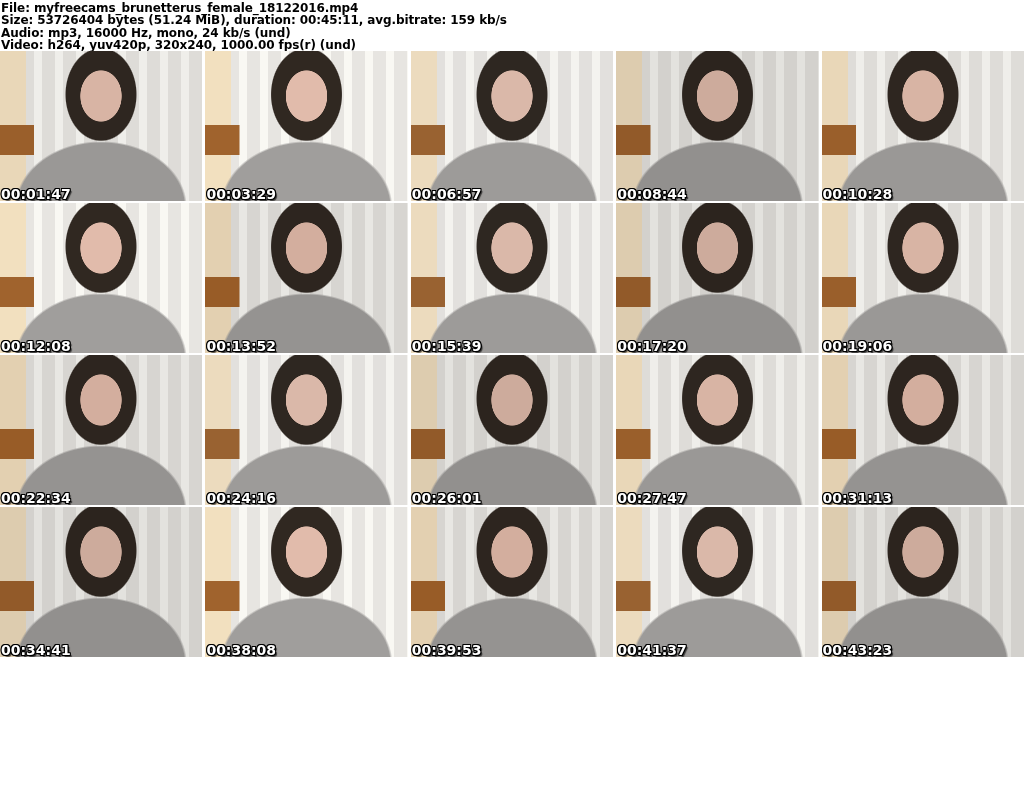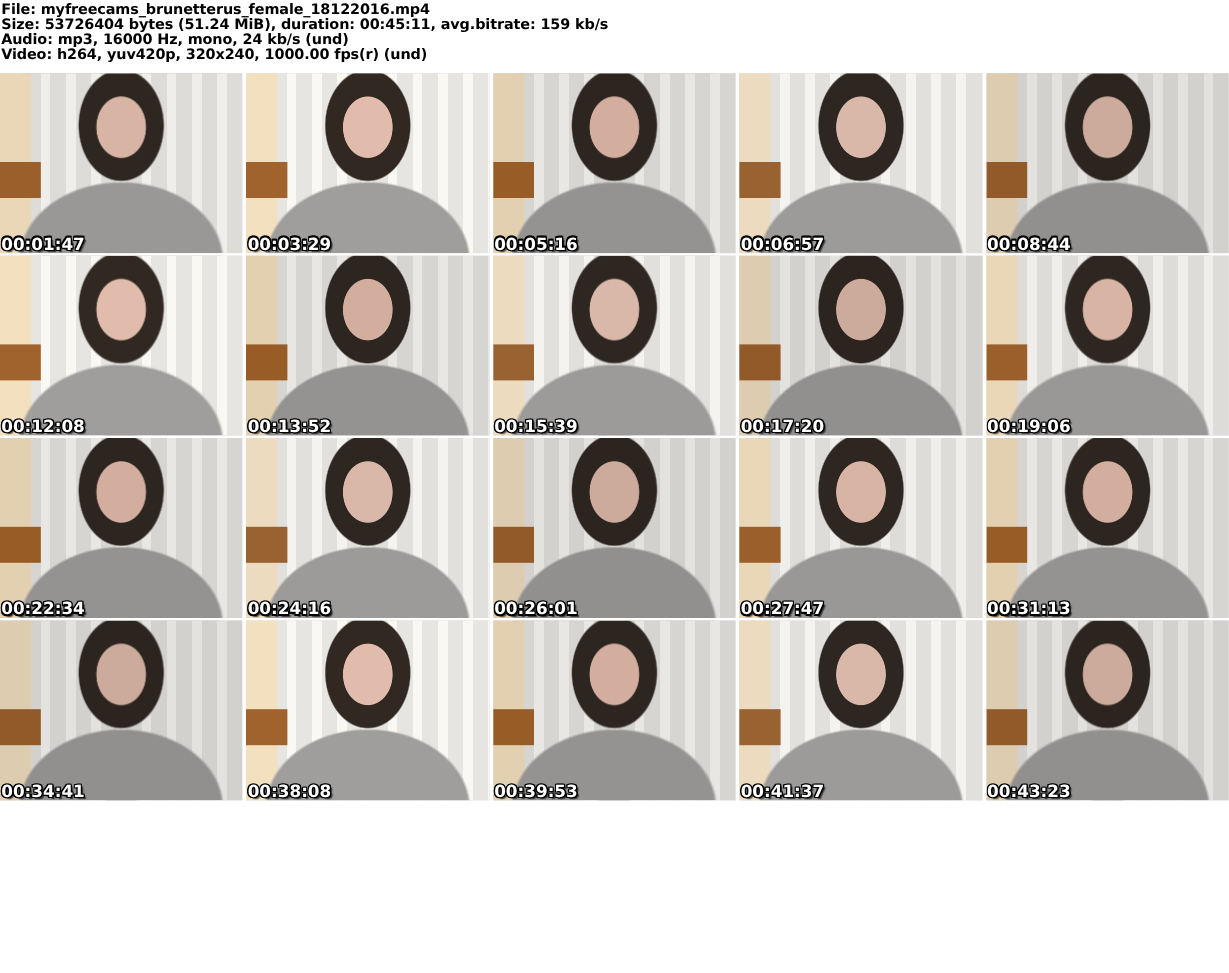--- a/index.html
+++ b/index.html
@@ -3,21 +3,21 @@
 <meta charset="utf-8">
 <style>
   html,body{margin:0;padding:0;}
   body{
     width:1024px;height:811px;overflow:hidden;
     background:var(--page_bg,#fff);
     font-family:"DejaVu Sans","Liberation Sans",sans-serif;
   }
   
   .file-info{
-    box-sizing:border-box;height:61px;padding:2px 0 0 1px;
+    box-sizing:border-box;height:51px;padding:2px 0 0 1px;
     background:var(--page_bg,#fff);color:var(--header_text,#000);
     font-weight:bold;font-size:12px;line-height:12.3px;letter-spacing:-0.1px;
     white-space:nowrap;
   }
   
   .grid{
     box-sizing:border-box;width:1024px;height:760px;
     display:grid;grid-template-columns:repeat(5,1fr);
     grid-auto-rows:150px;column-gap:3px;row-gap:2px;
     padding-bottom:12px;background:var(--page_bg,#fff);
@@ -66,35 +66,35 @@
   <figure class="thumb v0">
     <div class="scene"></div>
     <figcaption class="ts">00:01:47</figcaption>
   </figure>
 
   <figure class="thumb v1">
     <div class="scene"></div>
     <figcaption class="ts">00:03:29</figcaption>
   </figure>
 
-  <figure class="thumb v2">
-    <div class="scene"></div>
-    <figcaption class="ts">00:05:16</figcaption>
-  </figure>
 
   <figure class="thumb v3">
     <div class="scene"></div>
     <figcaption class="ts">00:06:57</figcaption>
   </figure>
 
   <figure class="thumb v4">
     <div class="scene"></div>
     <figcaption class="ts">00:08:44</figcaption>
   </figure>
 
+  <figure class="thumb v0">
+    <div class="scene"></div>
+    <figcaption class="ts">00:10:28</figcaption>
+  </figure>
 
   <figure class="thumb v1">
     <div class="scene"></div>
     <figcaption class="ts">00:12:08</figcaption>
   </figure>
 
   <figure class="thumb v2">
     <div class="scene"></div>
     <figcaption class="ts">00:13:52</figcaption>
   </figure>

